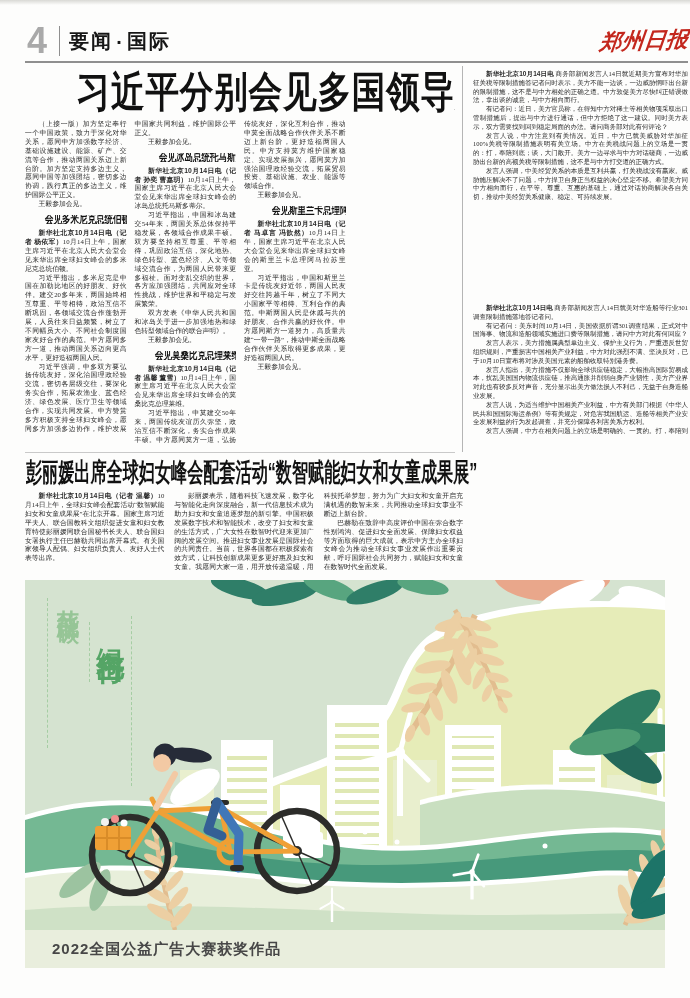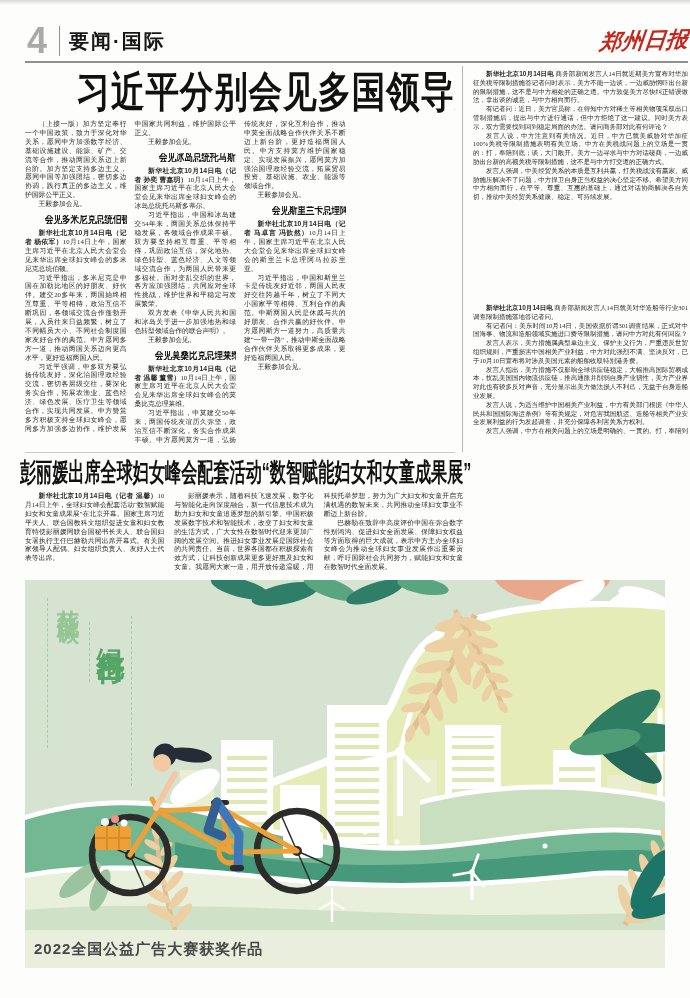--- a/index.html
+++ b/index.html
@@ -4,42 +4,42 @@
 <style>
   html,body{margin:0;padding:0;background:#fdfdfc;}
   .page{position:relative;width:690px;height:998px;background:#fdfdfc;overflow:hidden;
         font-family:"Liberation Sans","DejaVu Sans",sans-serif;color:#222;}
   .top-shade{position:absolute;left:0;top:0;width:690px;height:5px;
         background:linear-gradient(#d9d9d5,#fdfdfc);}
   
   .header{position:absolute;left:25px;top:24px;width:663px;height:36px;}
   .pageno{position:absolute;left:2px;top:-4px;font-size:36px;font-weight:bold;color:#a9a9a9;}
   .head-vline{position:absolute;left:34px;top:2px;width:1px;height:30px;background:#8f8f8f;}
-  .section-title{position:absolute;left:44px;top:4px;font-size:20px;font-weight:bold;color:#161616;letter-spacing:2px;}
+  .section-title{position:absolute;left:44px;top:4px;font-size:20px;font-weight:bold;color:#161616;letter-spacing:2px;font-family:Liberation Mono, monospace;}
   .mast{position:absolute;right:70px;top:8px;text-align:right;}
   .mast-en{font-size:9px;font-weight:bold;letter-spacing:1px;color:#333;}
   .mast-date{font-size:7px;color:#555;margin-top:2px;white-space:nowrap;}
   .mast-logo{position:absolute;right:0;top:2px;font-family:"DejaVu Serif","Liberation Serif",serif;
         font-style:italic;font-weight:bold;font-size:22px;color:#c3271d;transform:skewX(-8deg) rotate(-2deg);white-space:nowrap;}
   .head-rule{position:absolute;left:25px;top:61px;width:663px;height:2px;background:#8f8f8f;}
   
   .lead-headline{position:absolute;left:25px;top:64px;width:430px;height:50px;text-align:center;overflow:hidden;}
   .lead-headline span{display:inline-block;white-space:nowrap;font-size:42px;font-weight:900;color:#111;
         transform:scaleX(.8);transform-origin:center;letter-spacing:1px;}
   .lead-body{position:absolute;left:25px;top:120px;width:430px;height:330px;
         column-count:4;column-gap:8px;column-fill:auto;overflow:hidden;
         font-family:"Liberation Serif","DejaVu Serif",serif;
         font-size:6.8px;line-height:8.9px;text-align:justify;color:#2a2a2a;}
   .lead-body p,.side-body p,.women-body p{margin:0;text-indent:2em;}
   .lead-body strong,.side-body strong,.women-body strong{font-family:"Liberation Sans","DejaVu Sans",sans-serif;}
   h3.sub{margin:6px 0 5px;text-align:center;font-size:12.5px;font-weight:bold;color:#111;overflow:hidden;white-space:nowrap;
         font-family:"Liberation Sans","DejaVu Sans",sans-serif;}
   h3.sub span{display:inline-block;transform:scaleX(.68);transform-origin:center;}
   .story-rule{position:absolute;left:25px;top:452px;width:430px;height:1px;background:#c9c9c9;}
-  .women-headline{position:absolute;left:20px;top:455px;width:466px;height:32px;overflow:hidden;}
+  .women-headline{position:absolute;left:26px;top:455px;width:466px;height:32px;overflow:hidden;}
   .women-headline span{display:inline-block;white-space:nowrap;font-size:26px;font-weight:900;color:#111;
         transform:scaleX(.62);transform-origin:left center;}
   .women-body{position:absolute;left:25px;top:492px;width:438px;height:84px;
         column-count:3;column-gap:10px;column-fill:auto;overflow:hidden;
         font-family:"Liberation Serif","DejaVu Serif",serif;
         font-size:6.8px;line-height:8.9px;text-align:justify;color:#2a2a2a;}
   .vdivider{position:absolute;left:462px;top:66px;width:1px;height:386px;background:#b5b5b5;}
   .sidebar{position:absolute;left:473px;top:64px;width:215px;}
   .side-headline{text-align:center;line-height:25px;overflow:hidden;}
   .side-headline div{white-space:nowrap;}
@@ -54,21 +54,21 @@
   .poster{position:absolute;left:25px;top:580px;width:640px;}
   .poster svg{display:block;}
   .slogan-wrap{position:absolute;left:28px;top:12px;display:flex;}
   .slogan-small{writing-mode:vertical-rl;font-size:22px;letter-spacing:4px;color:#96c596;font-weight:600;margin-top:0;}
   .slogan-large{writing-mode:vertical-rl;font-size:28px;letter-spacing:3px;color:#55a566;font-weight:800;margin-top:34px;margin-left:8px;}
   .dash{position:absolute;width:0;border-left:1px dashed #a5cda3;}
   .dash.d1{left:-6px;top:6px;height:150px;}
   .dash.d2{left:36px;top:30px;height:60px;}
   .dash.d3{left:78px;top:24px;height:170px;}
   .poster-caption{height:38px;line-height:38px;background:#e9eedd;color:#474747;
-        font-size:15px;font-weight:bold;padding-left:9px;letter-spacing:1px;}
+        font-size:15px;font-weight:bold;padding-left:27px;letter-spacing:1px;}
 </style>
 </head>
 <body>
 
 <div class="page">
   <div class="top-shade"></div>
 
   <div class="header">
     <div class="pageno">4</div>
     <div class="head-vline"></div>

